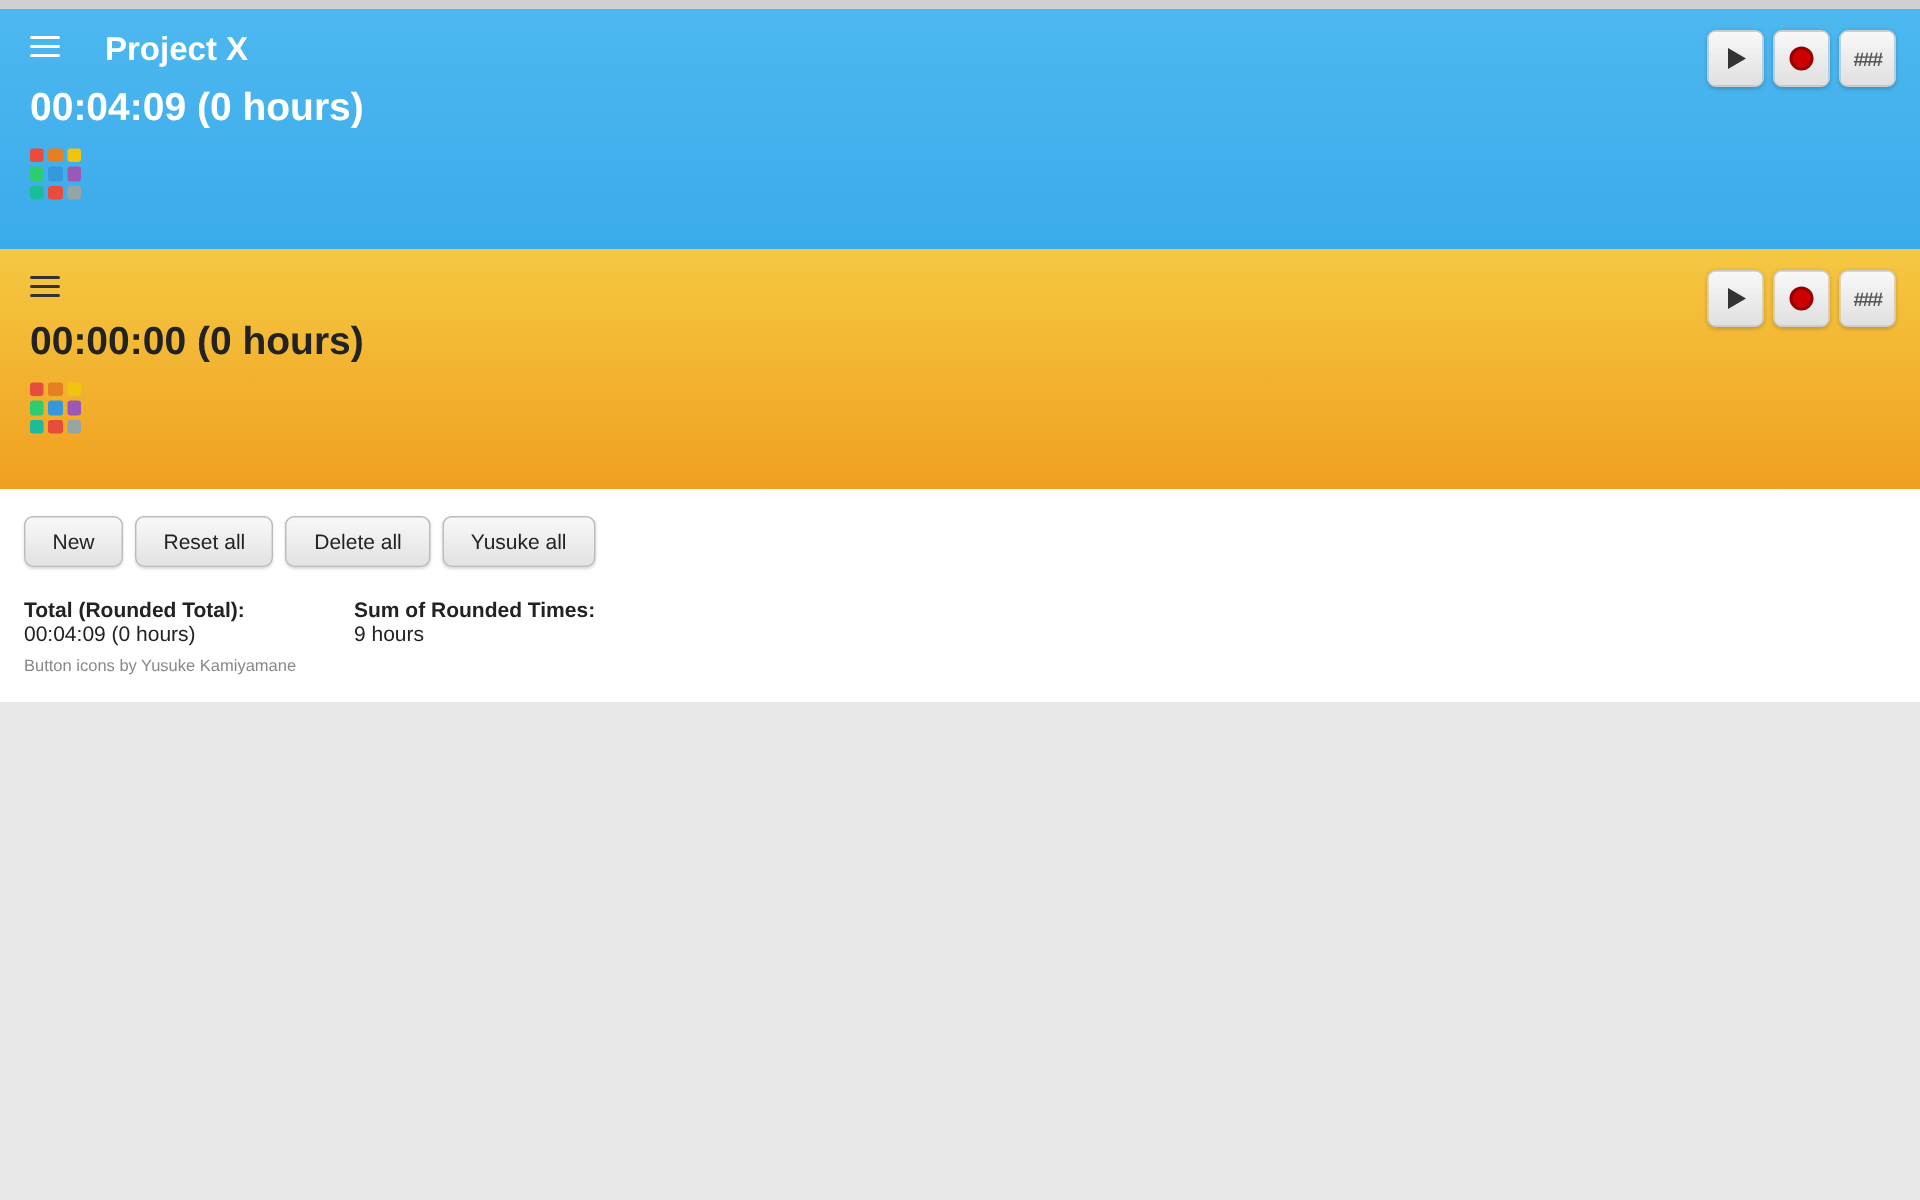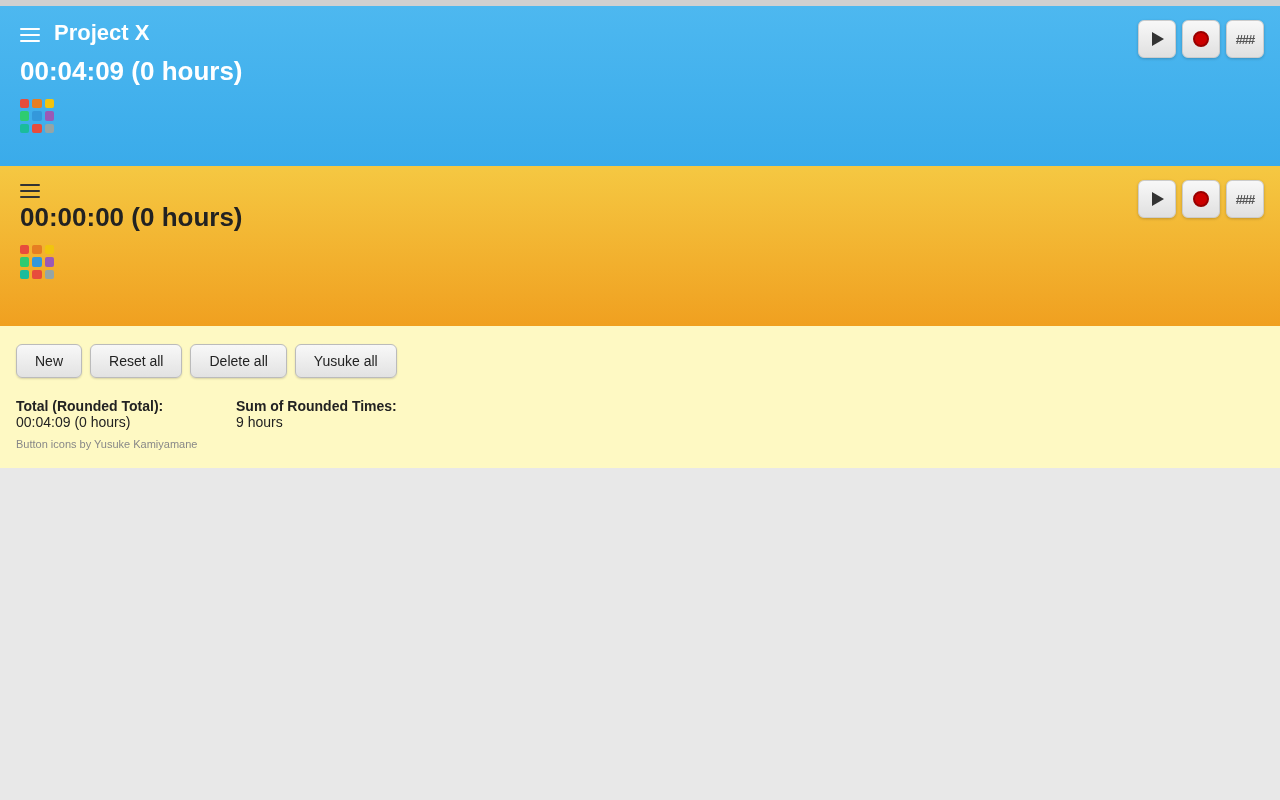--- a/index.html
+++ b/index.html
@@ -32,22 +32,22 @@
     
     .timer-card-orange {
       background: linear-gradient(180deg, #f5c842 0%, #f0a020 100%);
       padding: 14px 16px 14px 16px;
       position: relative;
       min-height: 160px;
     }
 
     .card-header {
       display: flex;
-      align-items: flex-end;
-      gap: 10px;
+      align-items: flex-start;
+      gap: 26px;
     }
 
     .hamburger-icon {
       display: flex;
       flex-direction: column;
       gap: 4px;
       cursor: pointer;
       padding: 4px;
     }
 
@@ -85,20 +85,21 @@
       font-weight: bold;
       color: white;
       margin-top: 10px;
       margin-left: 4px;
     }
 
     .timer-display-dark {
       font-size: 26px;
       font-weight: bold;
       color: #222;
+      margin-top: 10px;
       margin-left: 4px;
     }
 
     .app-grid-icon {
       margin-top: 12px;
       margin-left: 4px;
       width: 34px;
       height: 34px;
       display: grid;
       grid-template-columns: repeat(3, 1fr);
@@ -152,21 +153,21 @@
 
     .hash-icon {
       font-size: 13px;
       font-weight: bold;
       color: #555;
       letter-spacing: -1px;
     }
 
     
     .controls-area {
-      background: #fef9c3;
+      background: #ffffff;
       padding: 18px 16px;
     }
 
     .action-buttons {
       display: flex;
       gap: 8px;
       margin-bottom: 20px;
     }
 
     .action-btn {

